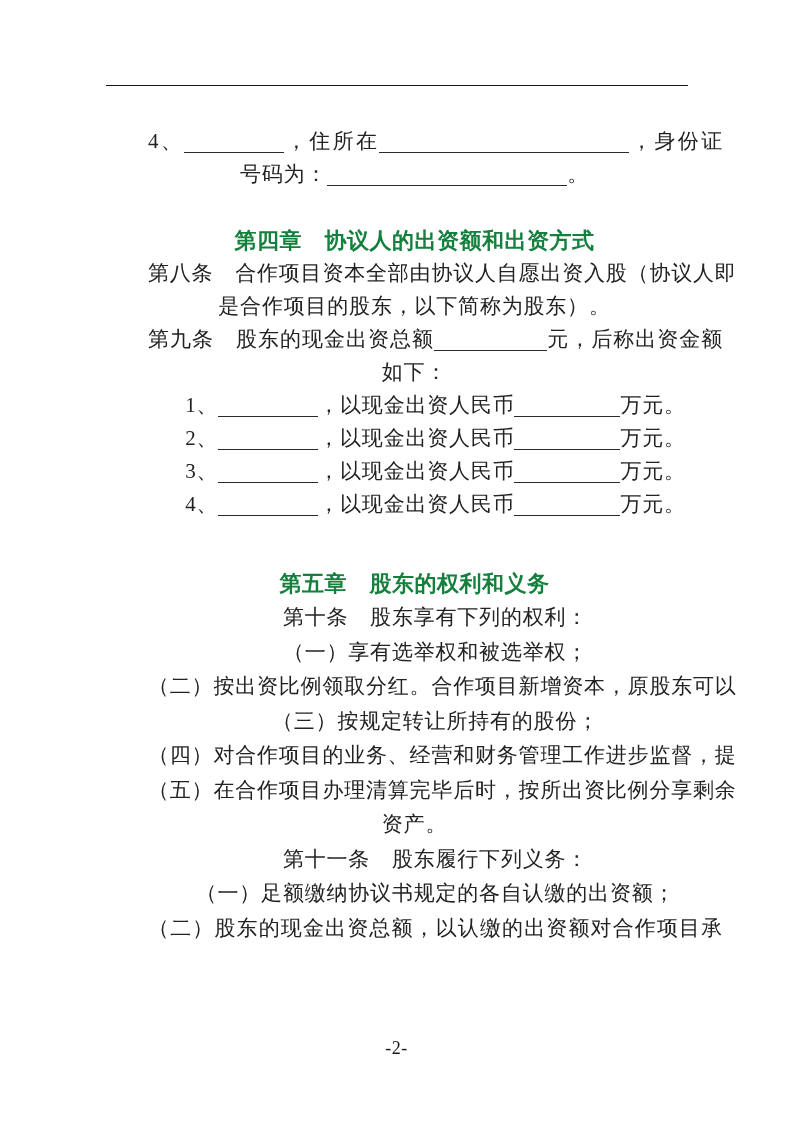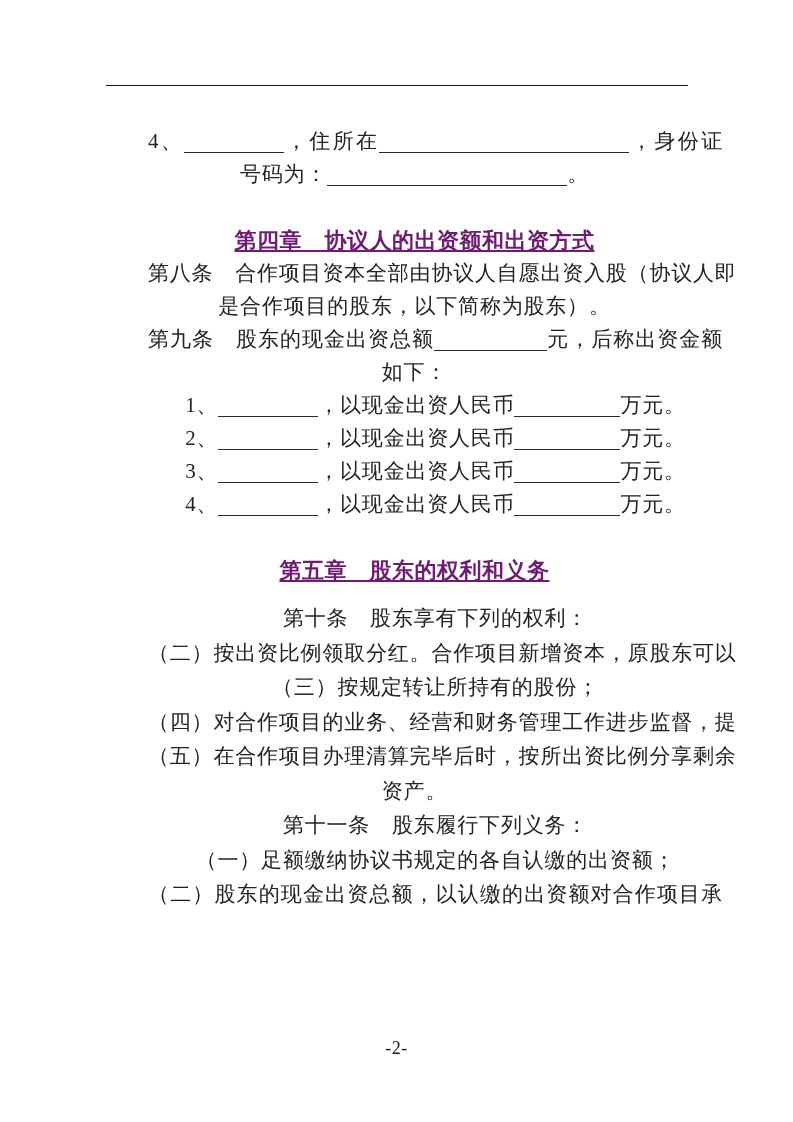--- a/index.html
+++ b/index.html
@@ -31,33 +31,32 @@
     text-align:center;
   }
   .line.s2{height:34.5px;line-height:34.5px;}
   .line.ind{padding-left:42px;}
   .line.just{
     text-align:justify;
     text-align-last:justify;
     text-justify:inter-character;
   }
   .line.spacer{height:33px;}
-  .line.first-s2{margin-top:14px;}
+  .line.first-s2{margin-top:0;}
   .heading{
     height:33px;line-height:33px;
     font-family:"Liberation Sans","DejaVu Sans",sans-serif;
     font-weight:bold;
     font-size:22px;
     letter-spacing:0.5px;
-    color:#701a75;
+    color:#15803d;
     text-align:center;
     white-space:nowrap;
-    text-decoration:underline;
   }
-  .heading.extra-top{}
+  .heading.extra-top{margin-top:13px;}
   .blank{
     display:inline-block;
     height:6px;
     border-bottom:1.5px solid #2a2a2a;
     vertical-align:-5px;
   }
   .page-footer{
     position:absolute;
     left:0;top:1038px;
     width:100%;
@@ -81,20 +80,21 @@
       <div class="line"><span>是合作项目的股东，以下简称为股东）。</span></div>
       <div class="line ind just"><span>第九条　股东的现金出资总额</span><span class="blank" style="width: 113px;"></span><span>元，后称出资金额</span></div>
       <div class="line"><span>如下：</span></div>
       <div class="line ind"><span>1、</span><span class="blank" style="width: 100px;"></span><span>，以现金出资人民币</span><span class="blank" style="width: 106px;"></span><span>万元。</span></div>
       <div class="line ind"><span>2、</span><span class="blank" style="width: 100px;"></span><span>，以现金出资人民币</span><span class="blank" style="width: 106px;"></span><span>万元。</span></div>
       <div class="line ind"><span>3、</span><span class="blank" style="width: 100px;"></span><span>，以现金出资人民币</span><span class="blank" style="width: 106px;"></span><span>万元。</span></div>
       <div class="line ind"><span>4、</span><span class="blank" style="width: 100px;"></span><span>，以现金出资人民币</span><span class="blank" style="width: 106px;"></span><span>万元。</span></div>
       <div class="line spacer"></div>
       <div class="heading extra-top">第五章　股东的权利和义务</div>
       <div class="line s2 ind first-s2"><span>第十条　股东享有下列的权利：</span></div>
+      <div class="line s2 ind"><span>（一）享有选举权和被选举权；</span></div>
       <div class="line s2 ind just"><span>（二）按出资比例领取分红。合作项目新增资本，原股东可以</span></div>
       <div class="line s2 ind"><span>（三）按规定转让所持有的股份；</span></div>
       <div class="line s2 ind just"><span>（四）对合作项目的业务、经营和财务管理工作进步监督，提</span></div>
       <div class="line s2 ind just"><span>（五）在合作项目办理清算完毕后时，按所出资比例分享剩余</span></div>
       <div class="line s2"><span>资产。</span></div>
       <div class="line s2 ind"><span>第十一条　股东履行下列义务：</span></div>
       <div class="line s2 ind"><span>（一）足额缴纳协议书规定的各自认缴的出资额；</span></div>
       <div class="line s2 ind just"><span>（二）股东的现金出资总额，以认缴的出资额对合作项目承</span></div>
     </div>
   <div class="page-footer">

